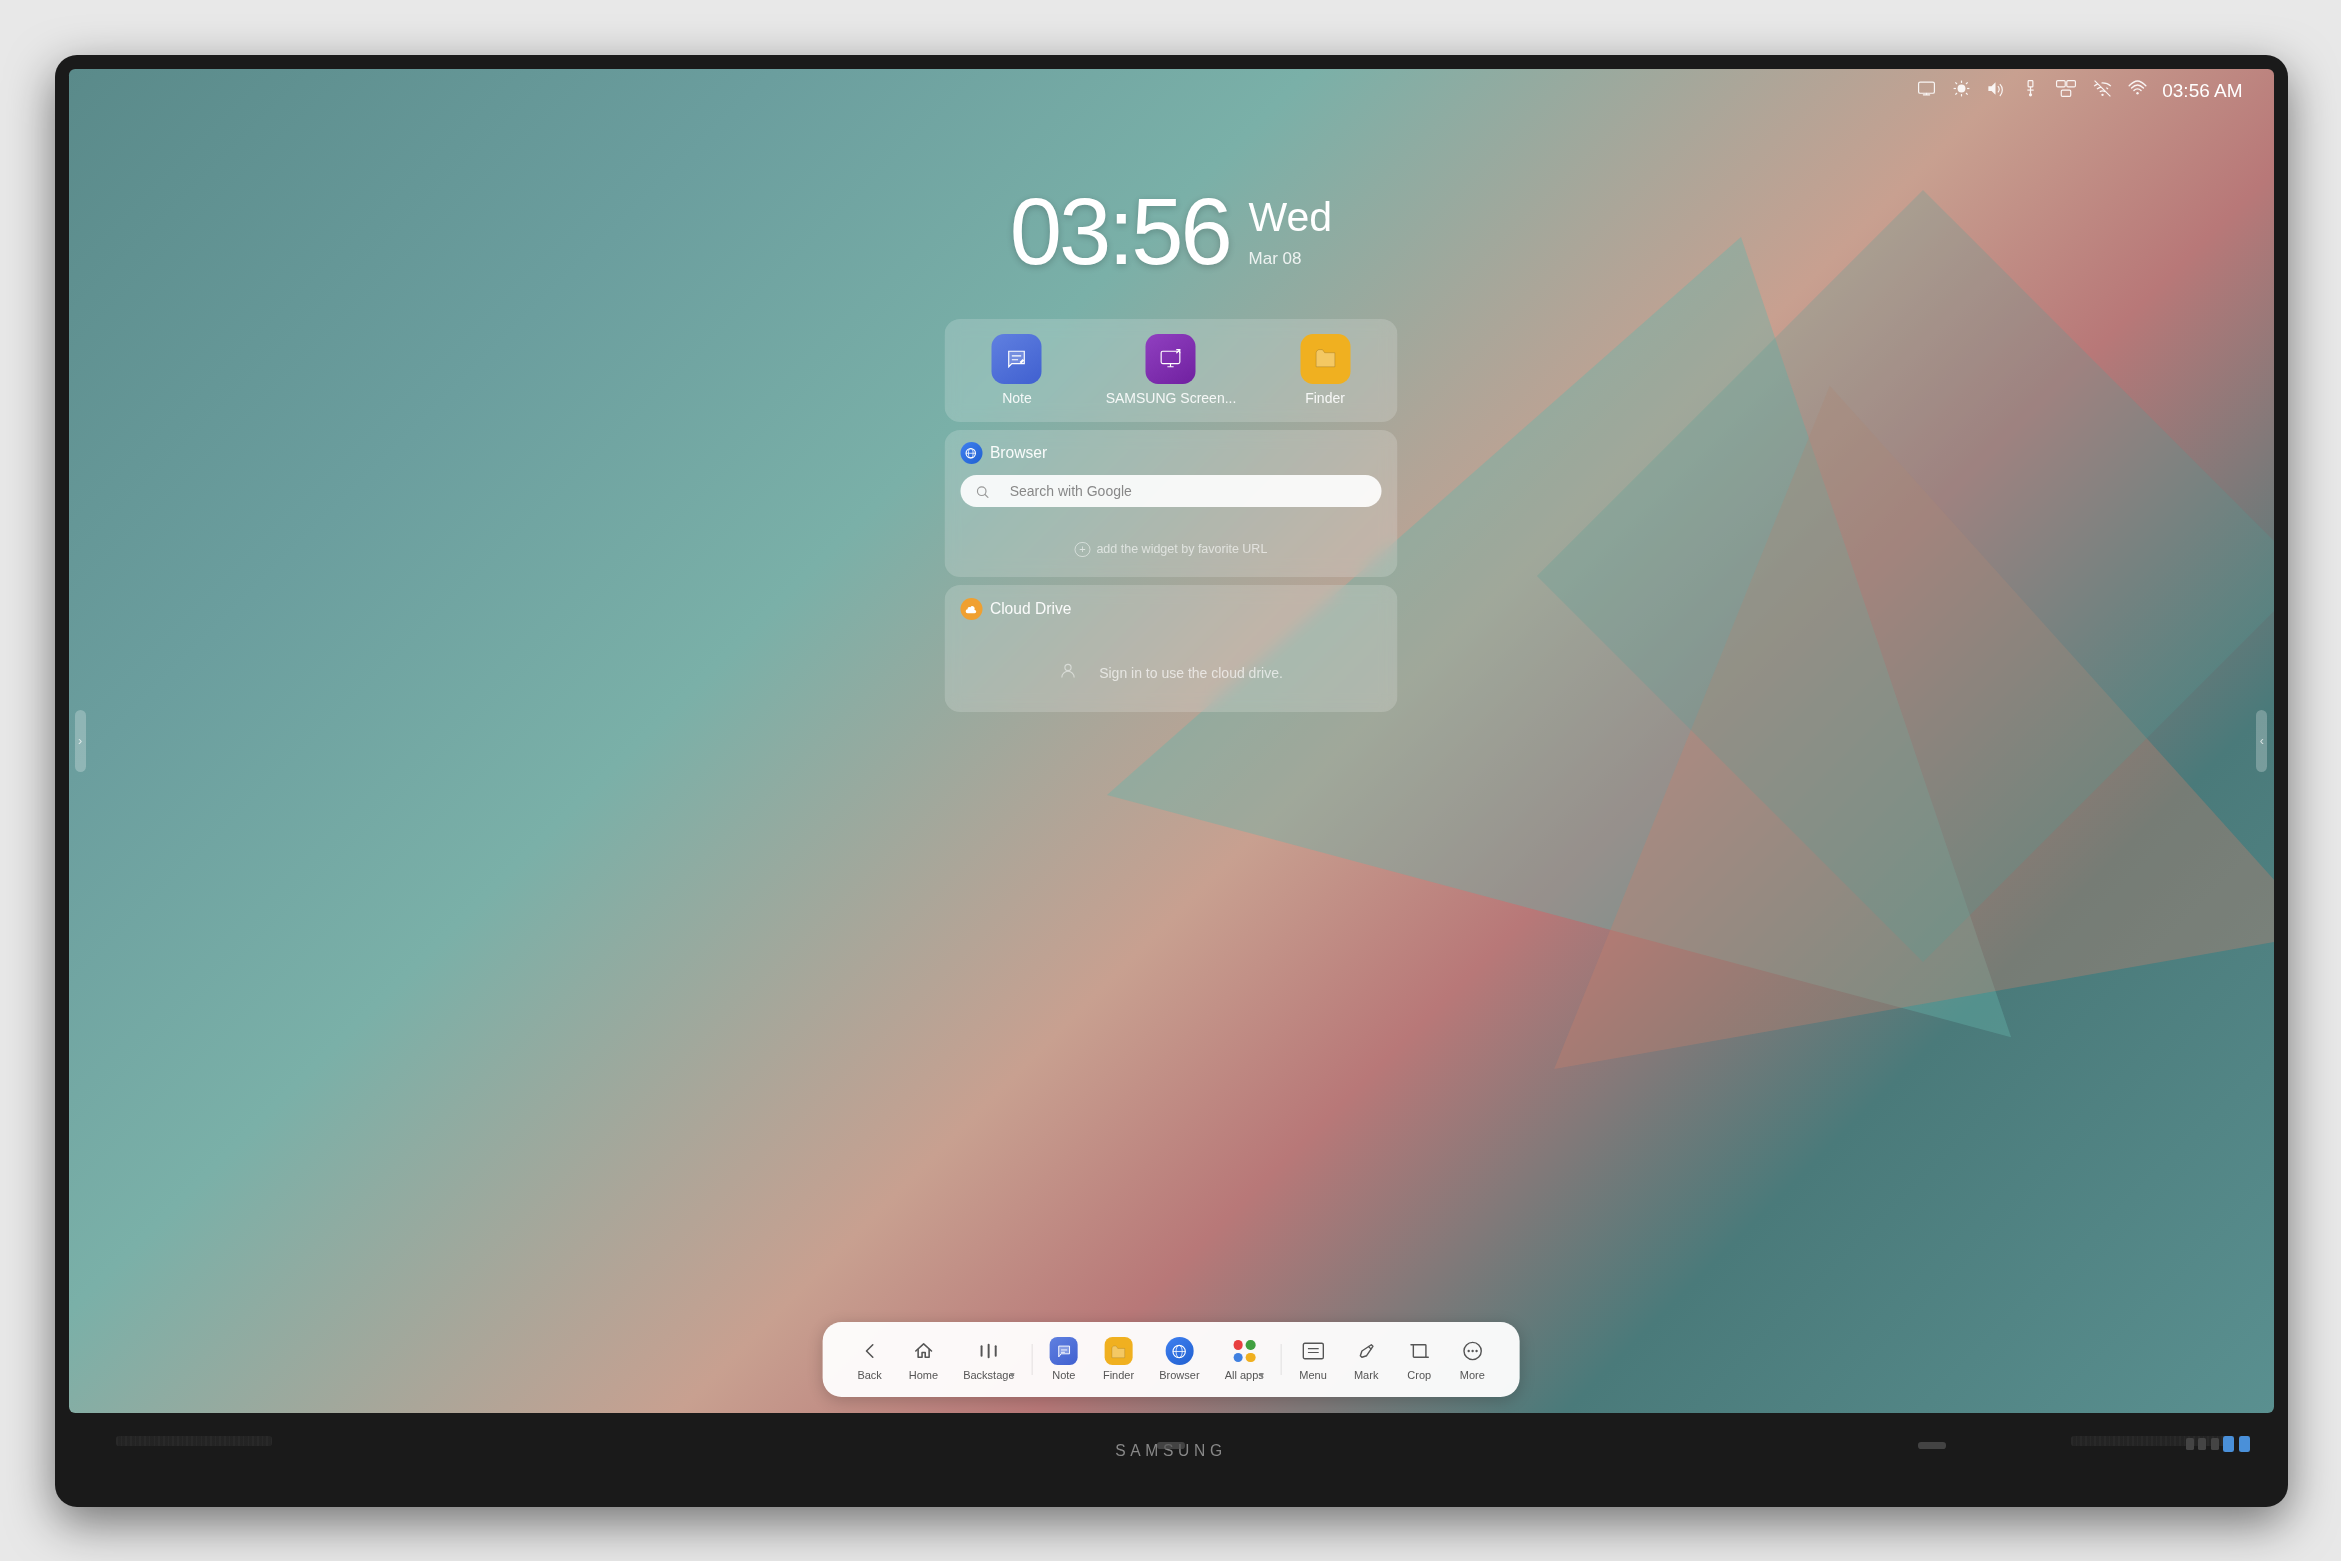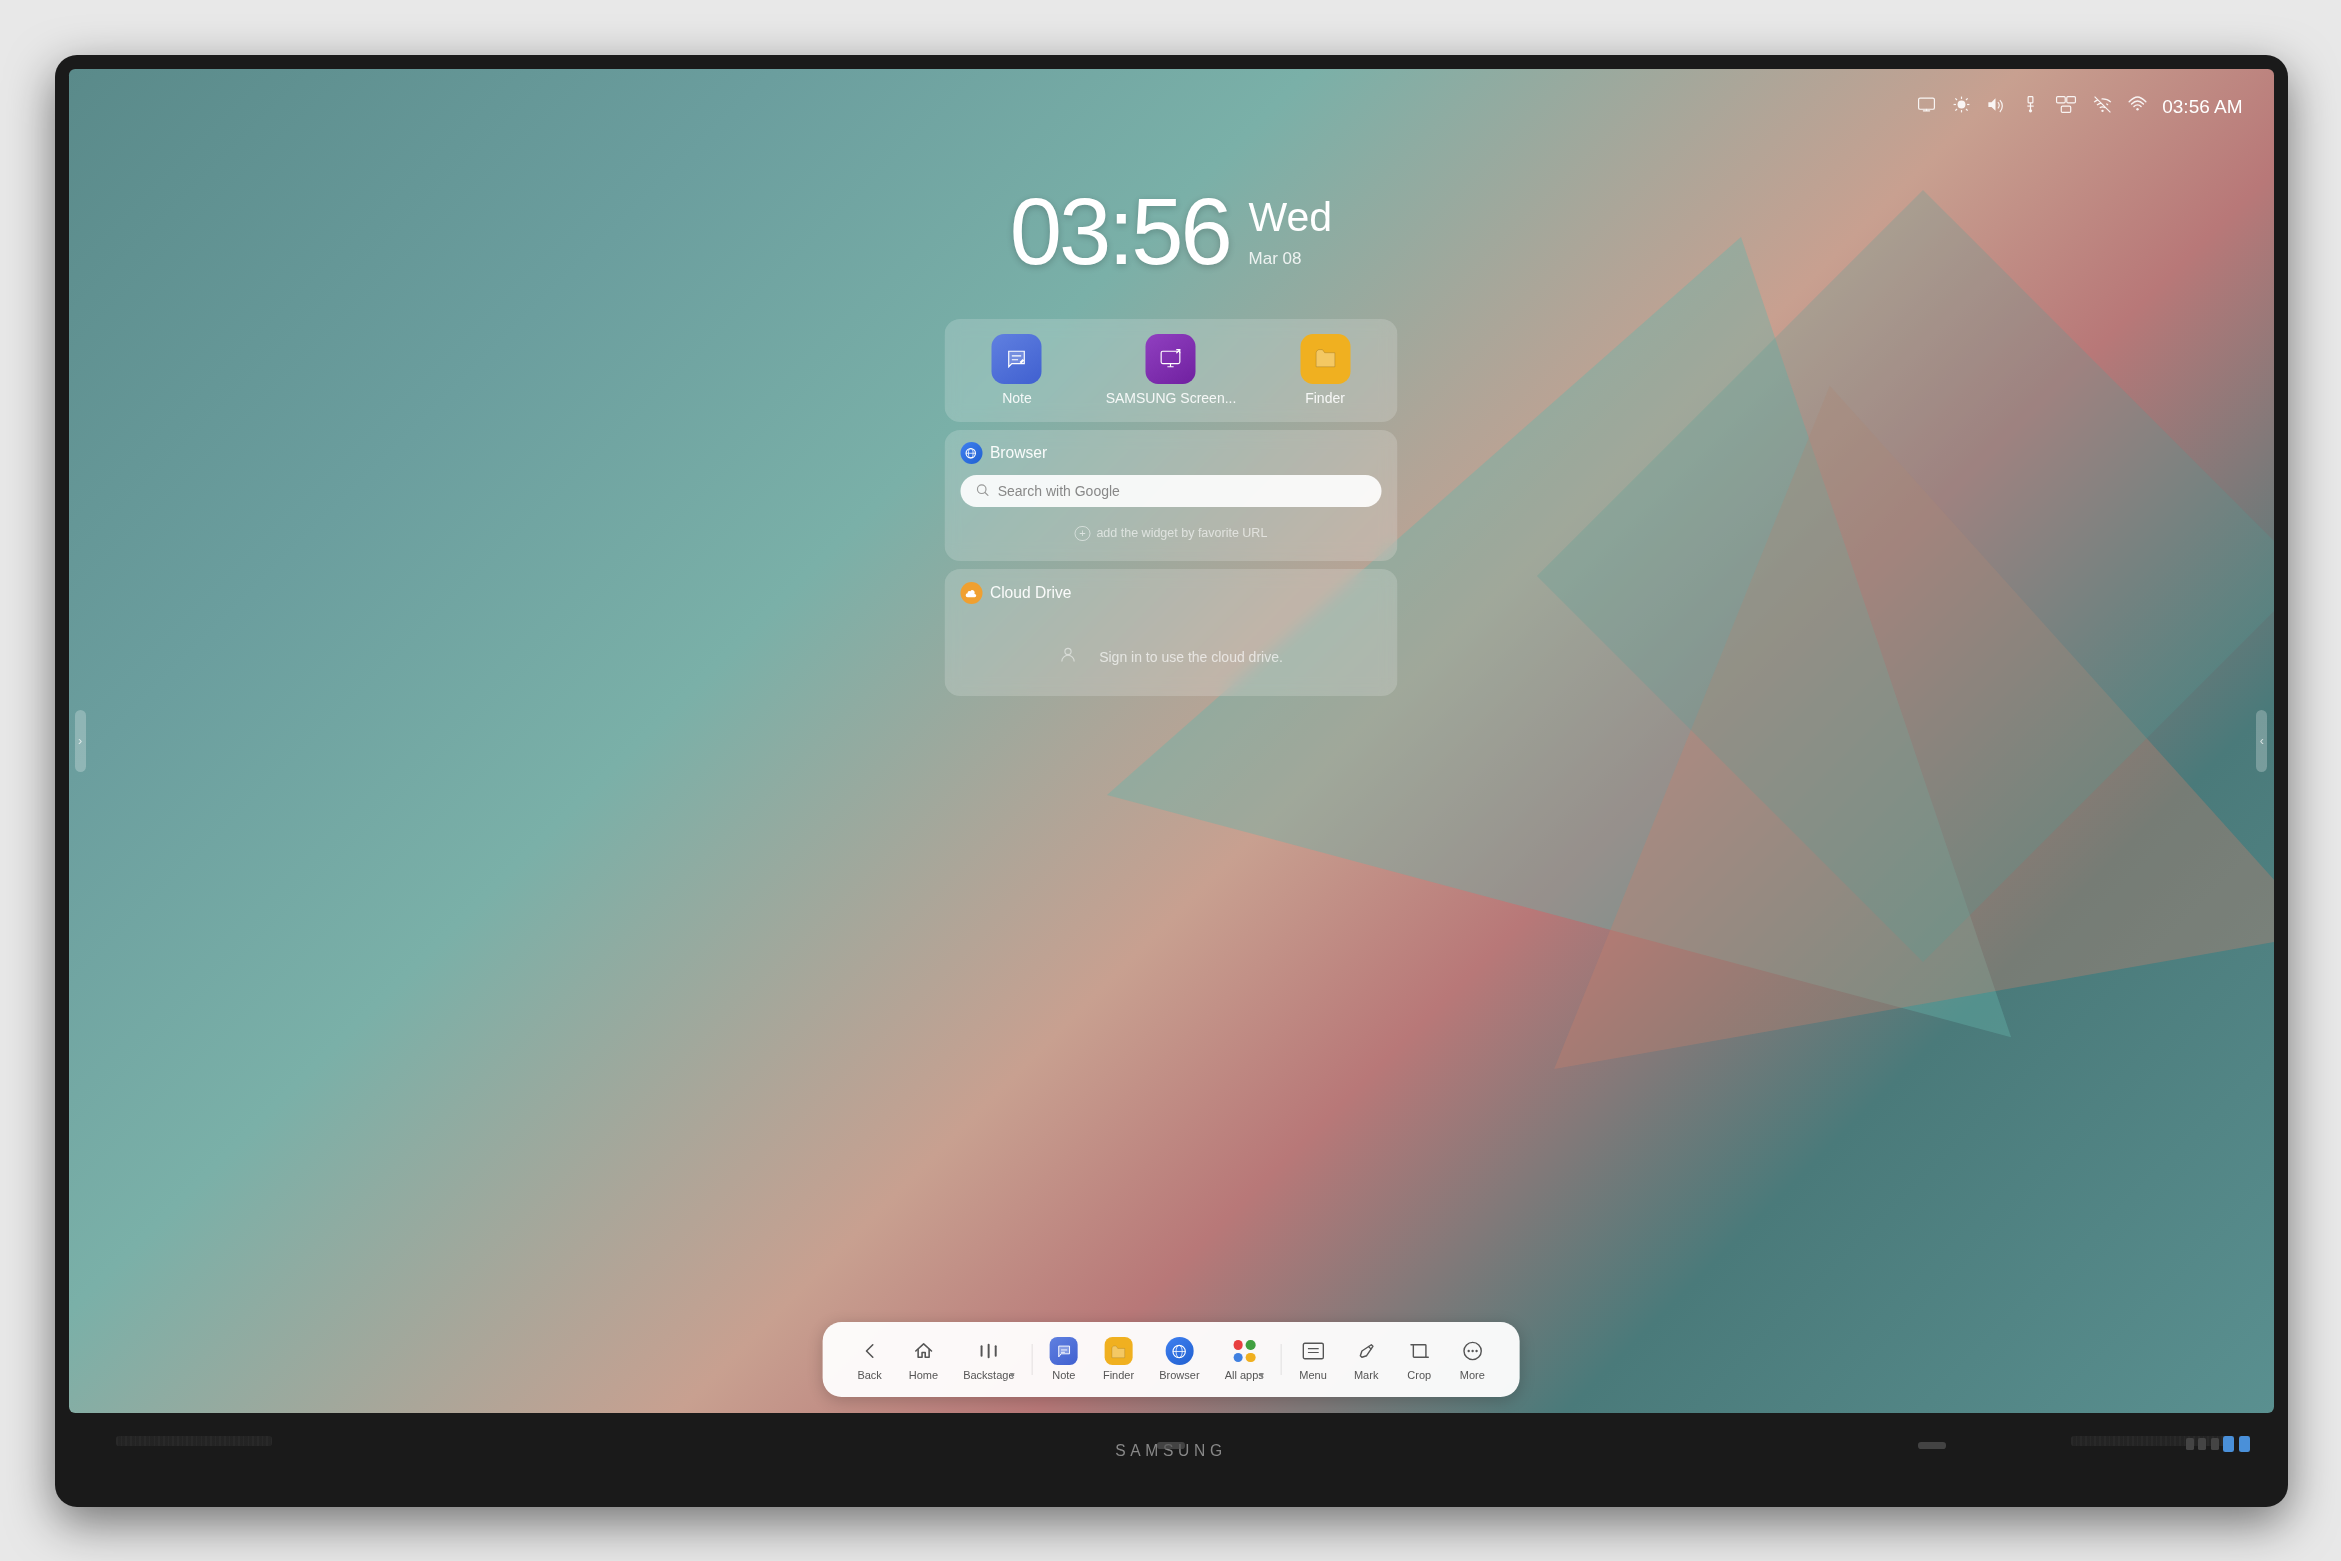--- a/index.html
+++ b/index.html
@@ -59,21 +59,21 @@
       height: 546px;
       background: rgba(80,160,150,0.25);
       right: 78px;
       top: 234px;
       transform: rotate(45deg);
     }
 
     
     .status-bar {
       position: absolute;
-      top: 16px;
+      top: 0;
       left: 0;
       right: 0;
       height: 44px;
       display: flex;
       align-items: center;
       justify-content: flex-end;
       padding: 0 31px;
       gap: 15.6px;
     }
     .status-icon {
@@ -230,23 +230,23 @@
     .widget-title {
       color: rgba(255,255,255,0.95);
       font-size: 15.6px;
       font-weight: 500;
     }
     .search-bar {
       background: rgba(255,255,255,0.9);
       border-radius: 23.4px;
       padding: 7.8px 15.6px;
       display: flex;
-      align-items: flex-start;
-      gap: 8px;
-      margin-bottom: 11px;
+      align-items: flex-end;
+      gap: 20px;
+      margin-bottom: 27px;
     }
     .search-bar-text {
       color: #888;
       font-size: 14px;
       flex: 1;
     }
     .add-url-text {
       color: rgba(255,255,255,0.6);
       font-size: 12.5px;
       text-align: center;

